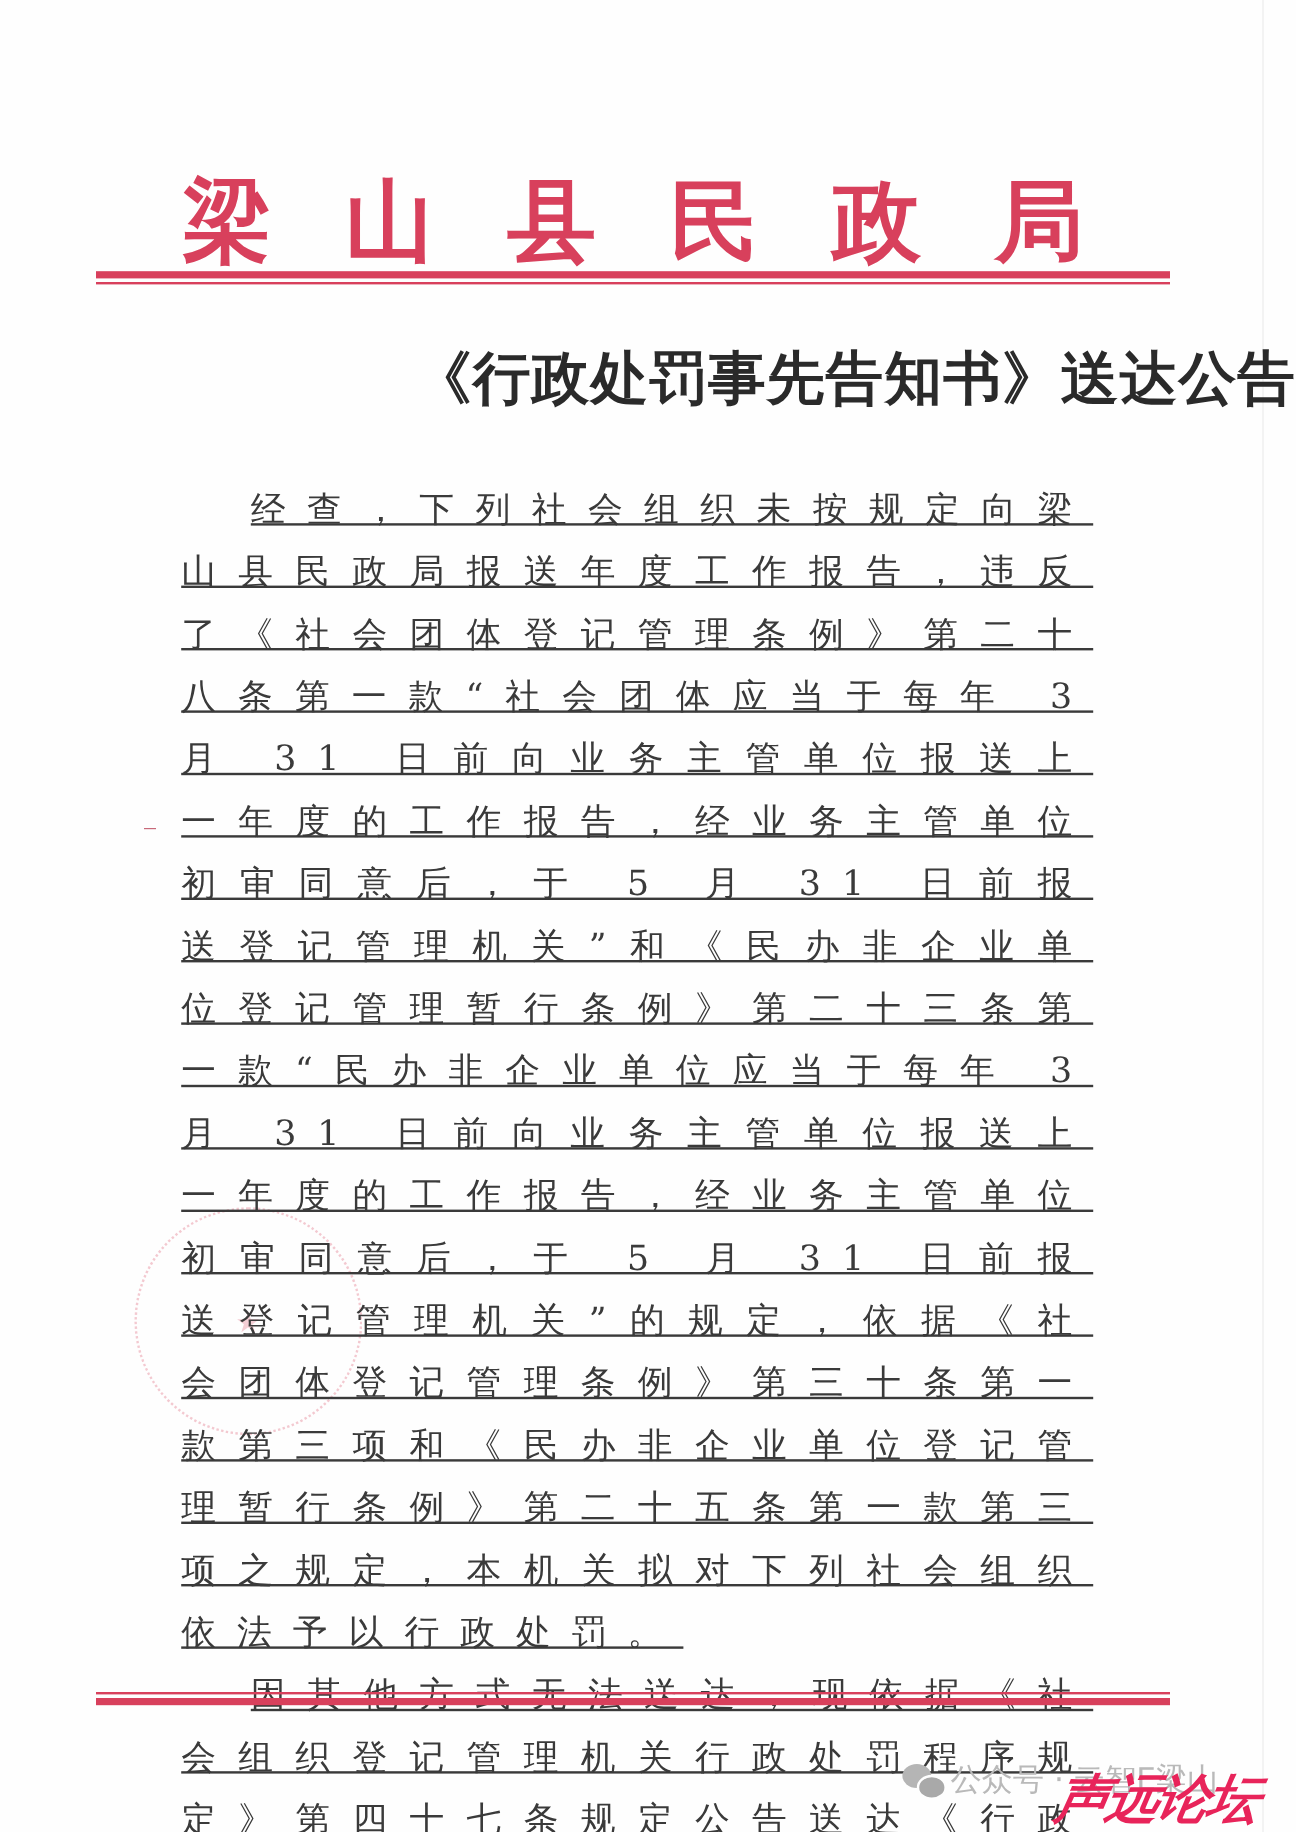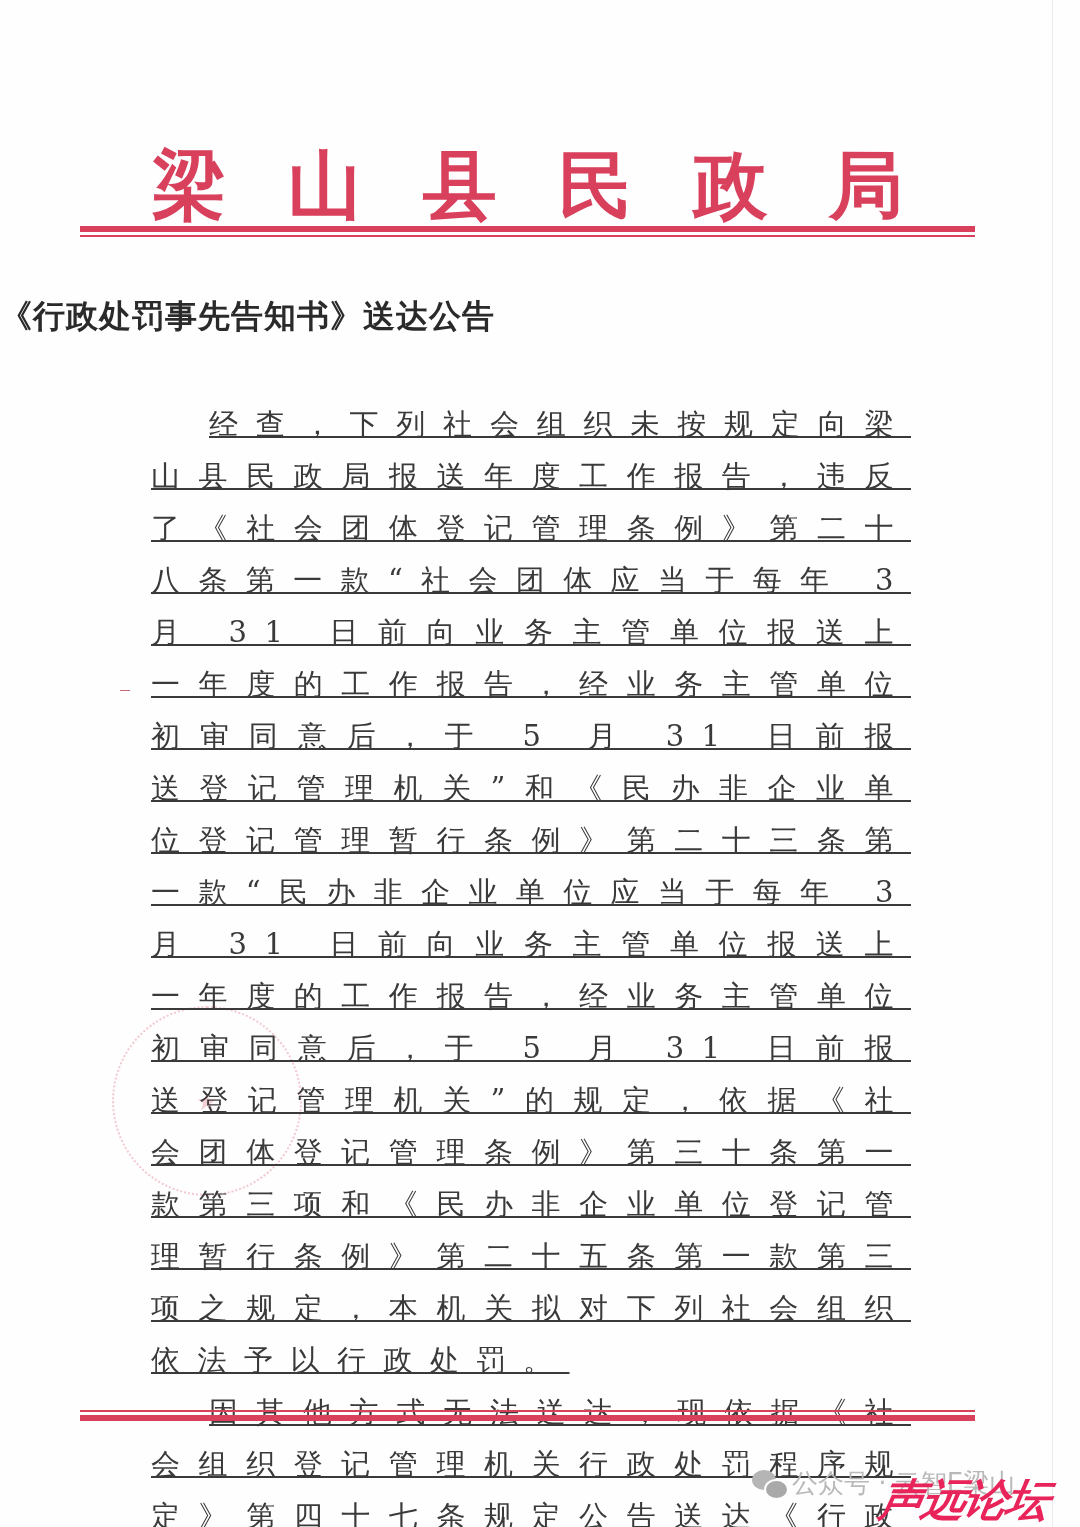--- a/index.html
+++ b/index.html
@@ -60,22 +60,22 @@
     }
     .rule-bot-thick {
       position: absolute; left: 80px; top: 1415px;
       width: 895px; height: 6px; background: #d8405c;
     }
     
     .doc-title {
       position: absolute;
       left: 0; top: 288px;
       width: 1080px;
-      text-align: left;
-      font-size: 32px;
+      text-align: right;
+      font-size: 48px;
       color: #2a2a2a;
       font-weight: bold;
       letter-spacing: 1px;
       line-height: 56px;
     }
     
     .body-text {
       position: absolute;
       left: 151px; top: 398px;
       width: 760px;

